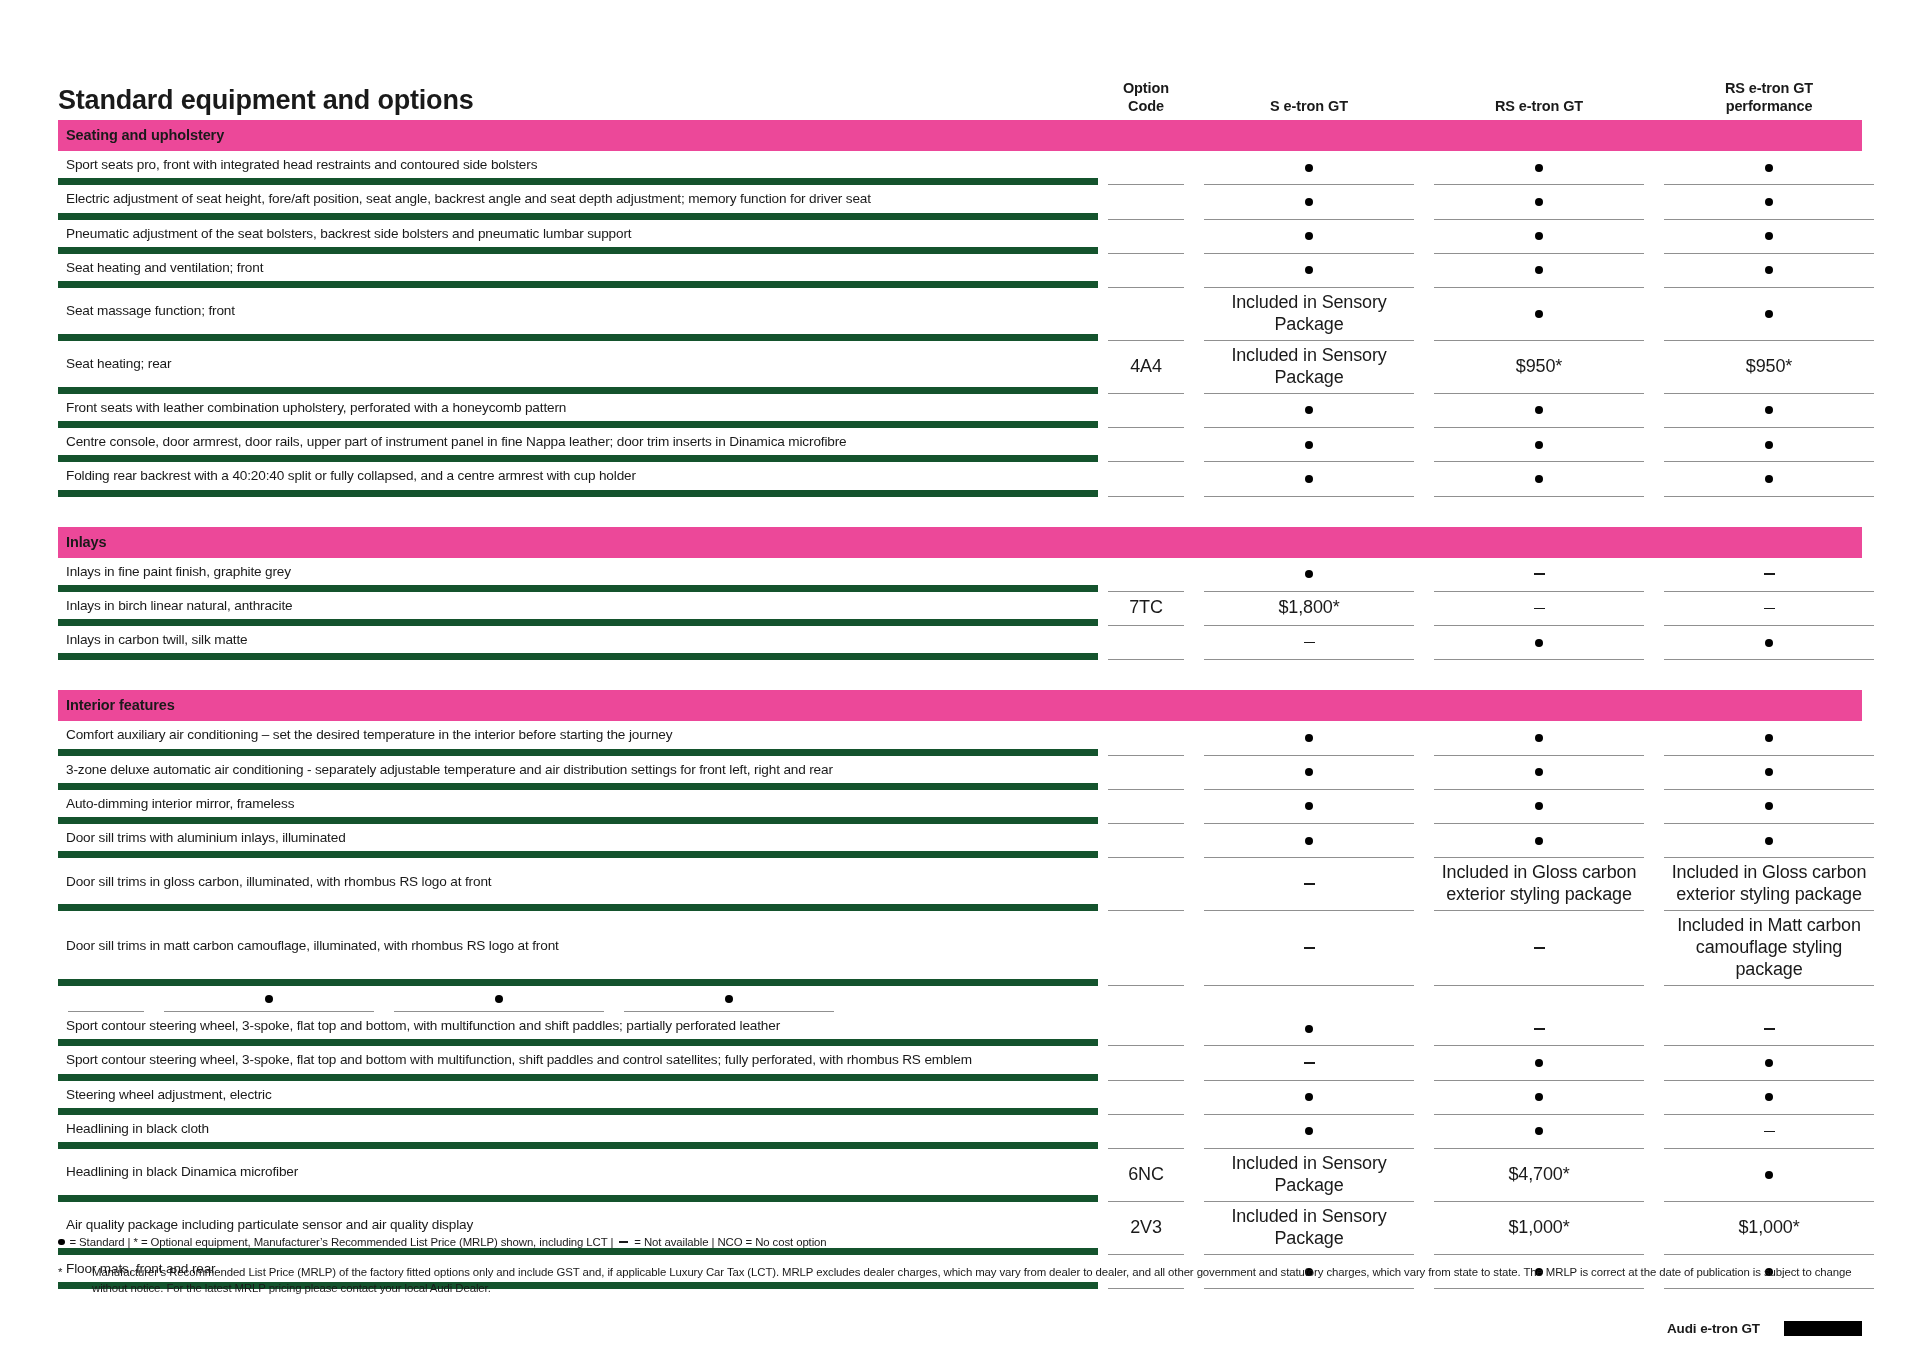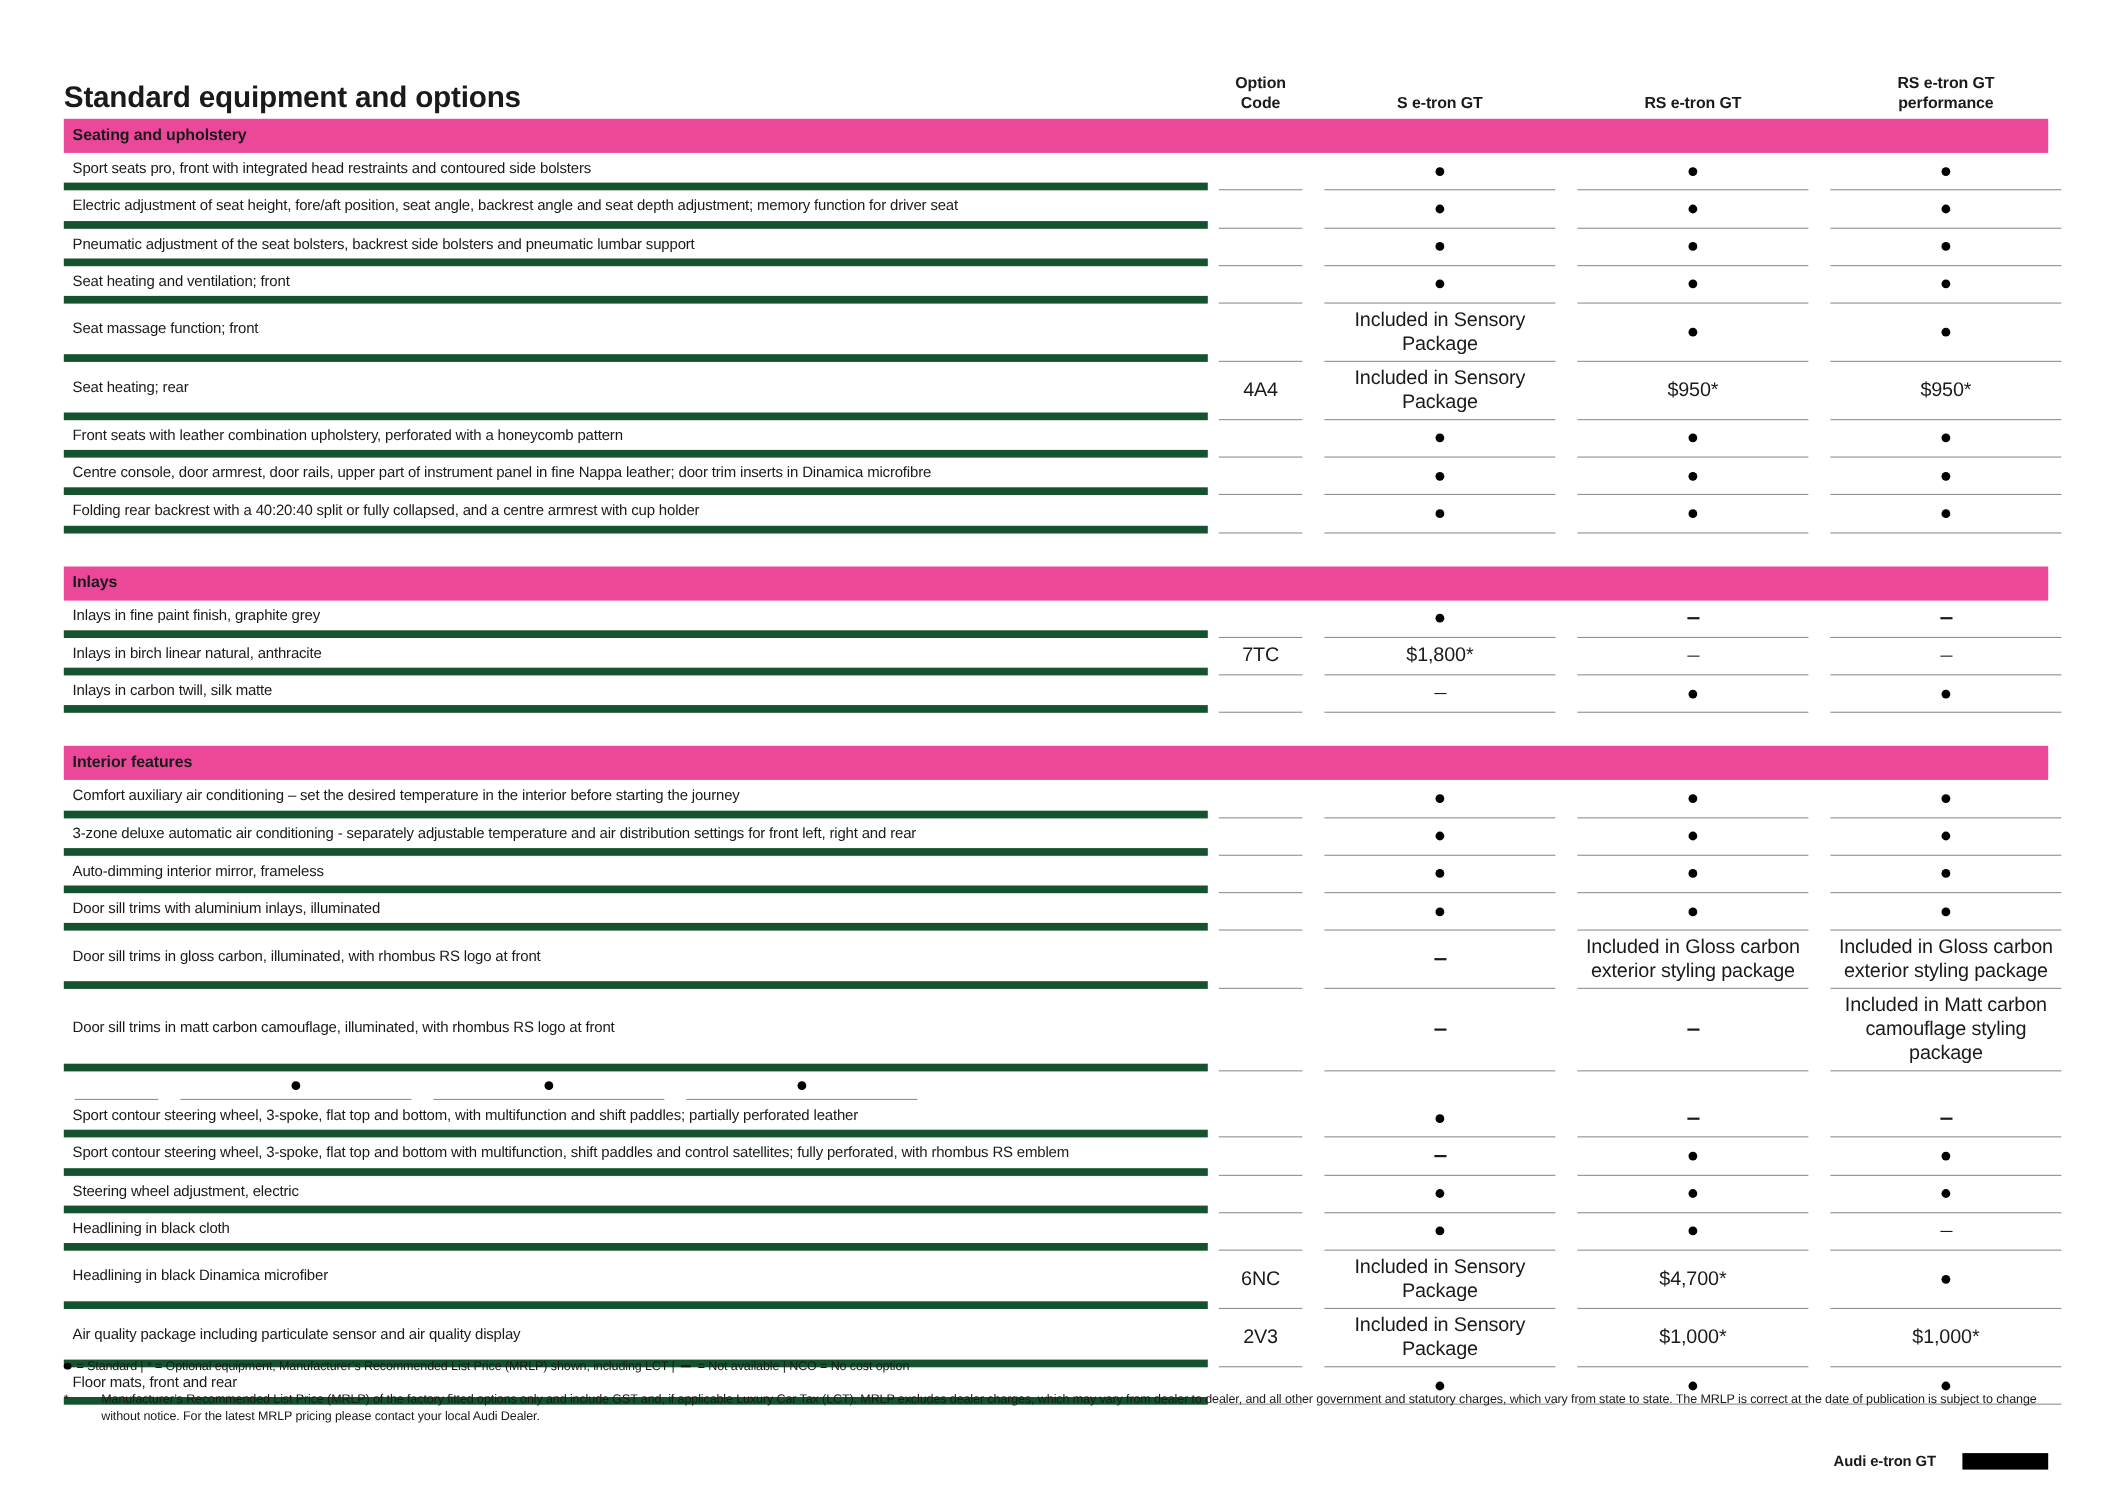--- a/index.html
+++ b/index.html
@@ -12,21 +12,21 @@
     font-family: "Liberation Sans", sans-serif;
     color: #1a1a1a;
     position: relative;
     overflow: hidden;
   }
 
   .page {
     position: relative;
     width: 1920px;
     height: 1358px;
-    padding: 0 58px;
+    padding: 12px 58px;
   }
 
   
   .doc-head {
     display: flex;
     align-items: flex-end;
     height: 108px;
     padding-top: 52px;
   }
   .doc-title {

